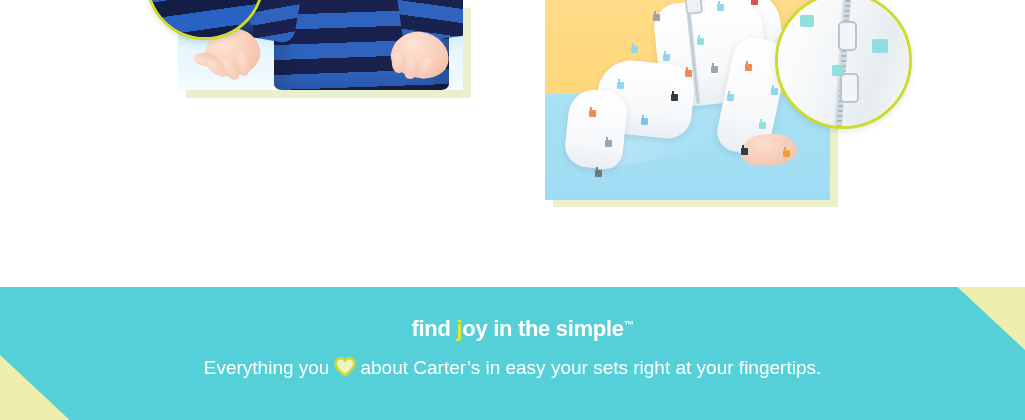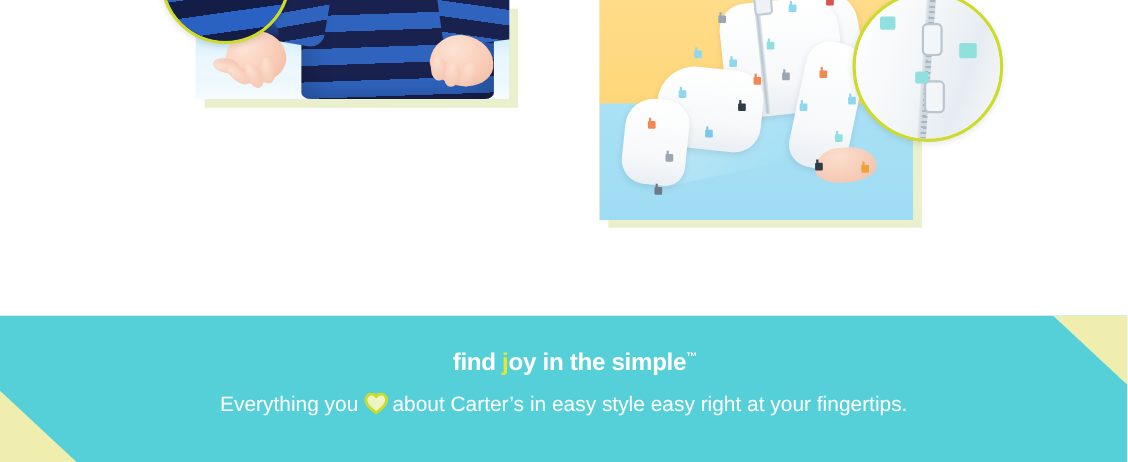--- a/index.html
+++ b/index.html
@@ -487,17 +487,17 @@
     <span class="stripe" id="stripe-left-yellow"></span>
 
     <span class="stripe" id="stripe-right-blue"></span>
     <span class="stripe" id="stripe-right-yellow"></span>
 
     <div class="promo-content">
       <h2 id="promo-headline"><span>find </span><span class="jdot">j</span><span>oy in the simple</span><span class="tm">™</span></h2>
 
       <p id="promo-subline"><span class="bold">Everything you</span><span class="heart-icon"><svg width="22" height="20" viewBox="0 0 22 20" aria-hidden="true">
               <path d="M11 18.2 C11 18.2 1.6 12.2 1.6 6.6 C1.6 3.3 4.1 1.2 6.8 1.2 C8.7 1.2 10.2 2.3 11 3.7 C11.8 2.3 13.3 1.2 15.2 1.2 C17.9 1.2 20.4 3.3 20.4 6.6 C20.4 12.2 11 18.2 11 18.2 Z" fill="#eef3c4" stroke="#cddb2c" stroke-width="2.6" stroke-linejoin="round"></path>
-            </svg></span><span>about Carter’s in easy style easy right at your fingertips.</span></p>
+            </svg></span><span>about Carter’s in easy your sets right at your fingertips.</span></p>
     </div>
   </div>
 
 </div>
 
 </body></html>

